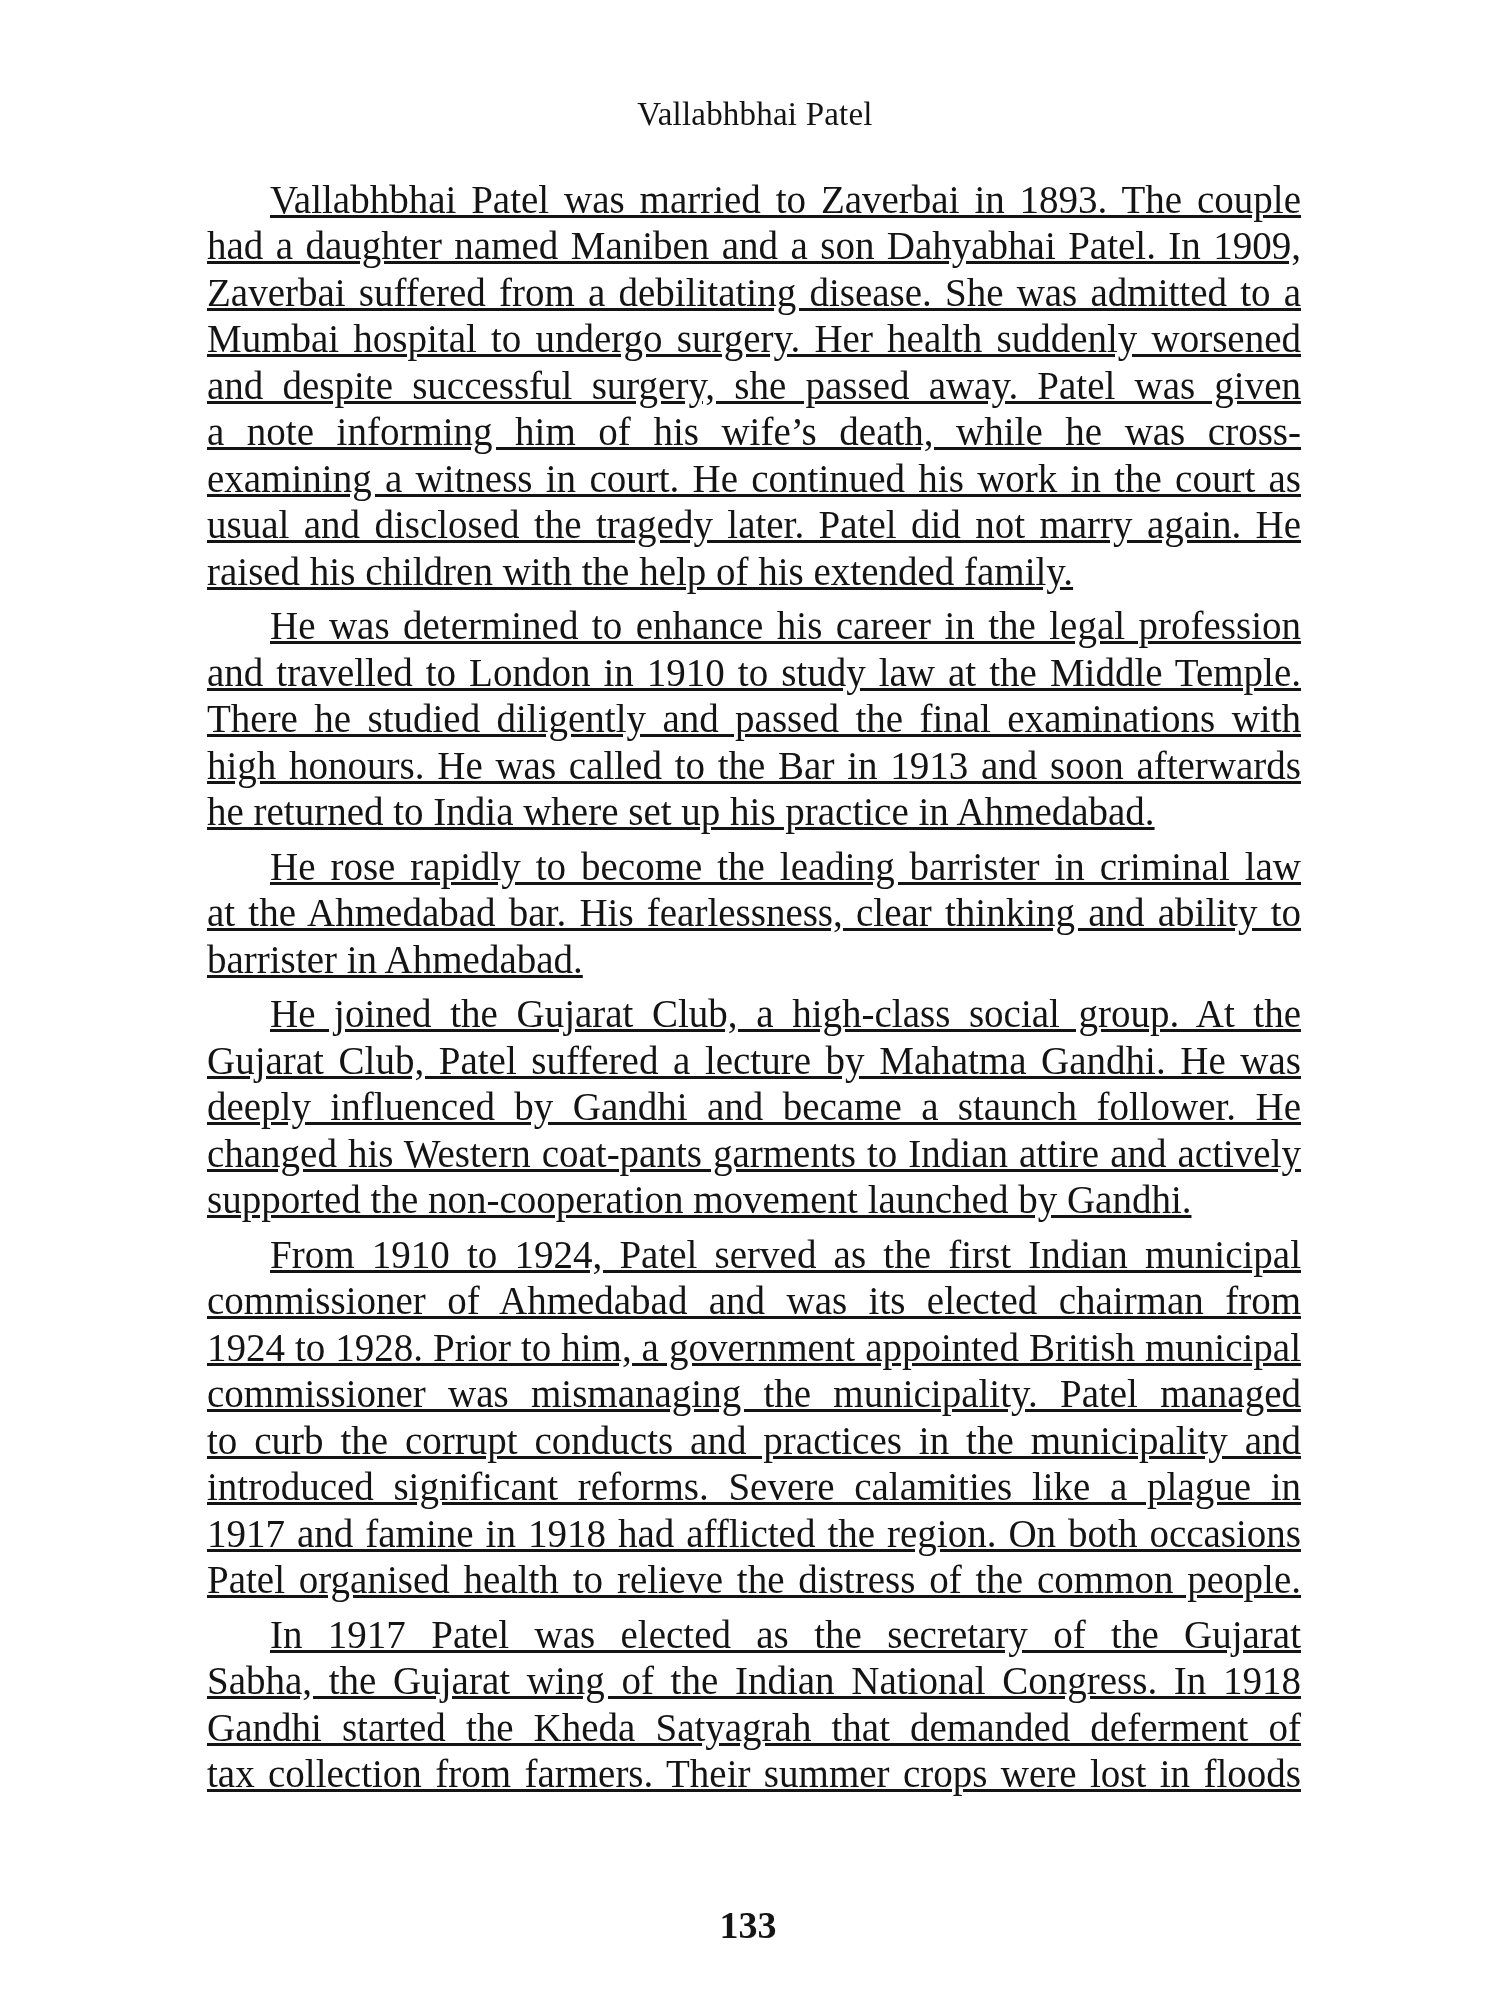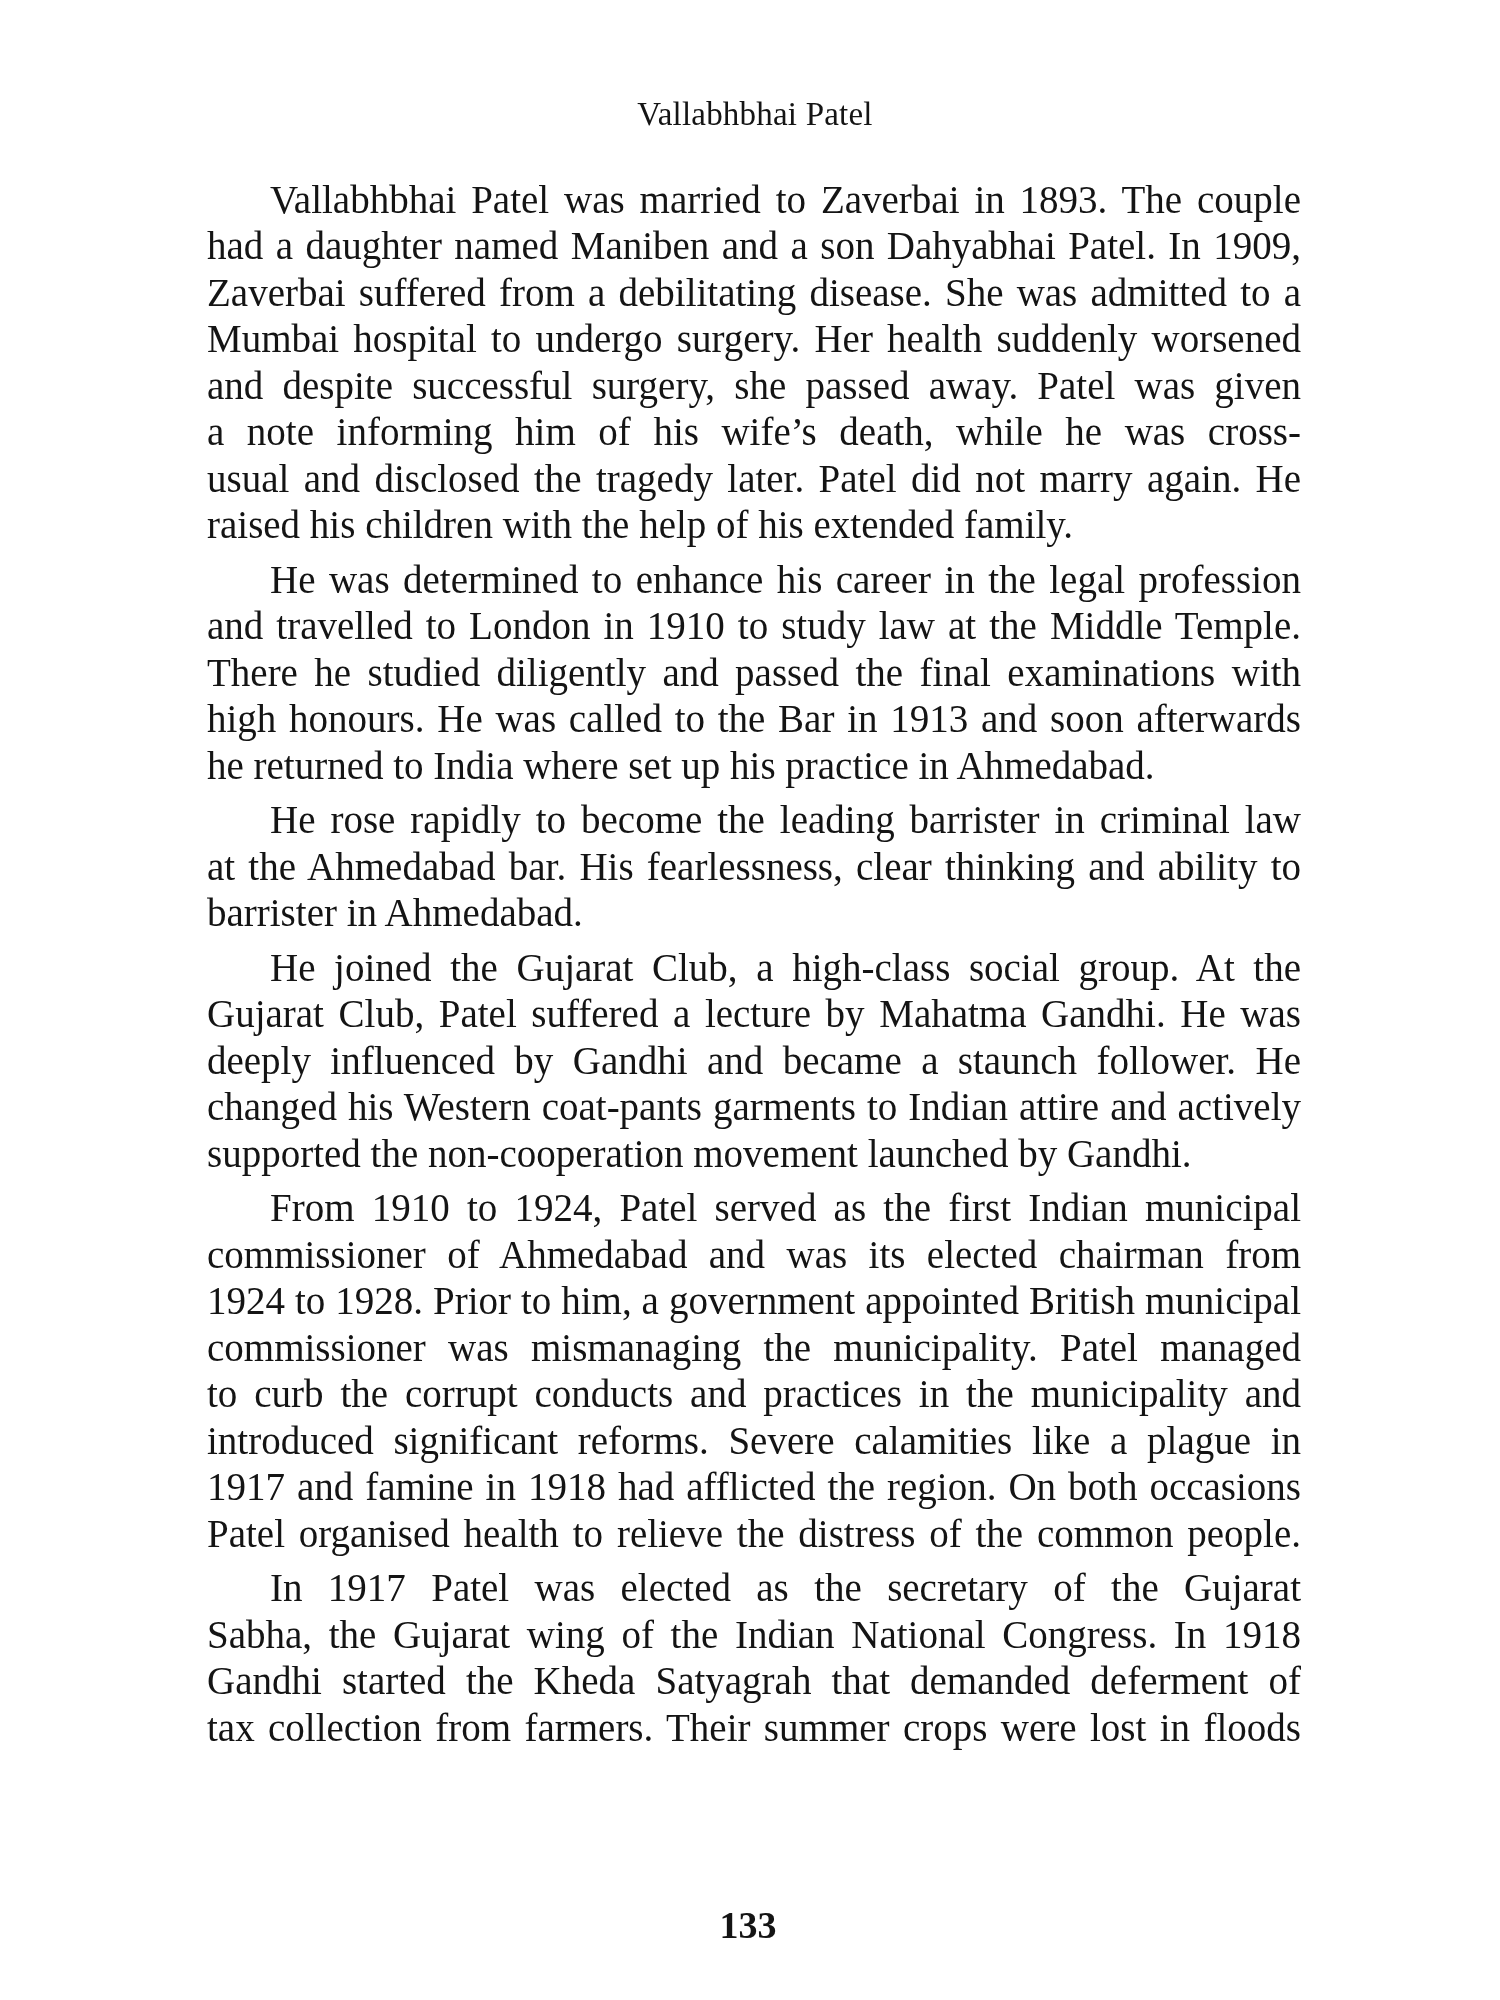--- a/index.html
+++ b/index.html
@@ -25,20 +25,21 @@
     line-height: 1;
     letter-spacing: 0.2px;
     white-space: nowrap;
   }
   .text-block {
     position: absolute;
     top: 176.6px;
     left: 207px;
     width: 1094px;
     font-size: 39px;
+    text-decoration: underline;
   }
   .para {
     margin: 0;
     padding: 0;
   }
   .para + .para {
     margin-top: 8px;
   }
   .line {
     height: 46.5px;
@@ -73,20 +74,21 @@
 <div class="running-header">Vallabhbhai Patel</div>
 
 <div class="text-block">
   <div class="para">
     <div class="line first">Vallabhbhai Patel was married to Zaverbai in 1893. The couple</div>
     <div class="line">had a daughter named Maniben and a son Dahyabhai Patel. In 1909,</div>
     <div class="line">Zaverbai suffered from a debilitating disease. She was admitted to a</div>
     <div class="line">Mumbai hospital to undergo surgery. Her health suddenly worsened</div>
     <div class="line">and despite successful surgery, she passed away. Patel was given</div>
     <div class="line">a note informing him of his wife’s death, while he was cross-</div>
+    <div class="line">examining a witness in court. He continued his work in the court as</div>
     <div class="line">usual and disclosed the tragedy later. Patel did not marry again. He</div>
     <div class="line last">raised his children with the help of his extended family.</div>
   </div>
 
   <div class="para">
     <div class="line first">He was determined to enhance his career in the legal profession</div>
     <div class="line">and travelled to London in 1910 to study law at the Middle Temple.</div>
     <div class="line">There he studied diligently and passed the final examinations with</div>
     <div class="line">high honours. He was called to the Bar in 1913 and soon afterwards</div>
     <div class="line last">he returned to India where set up his practice in Ahmedabad.</div>

